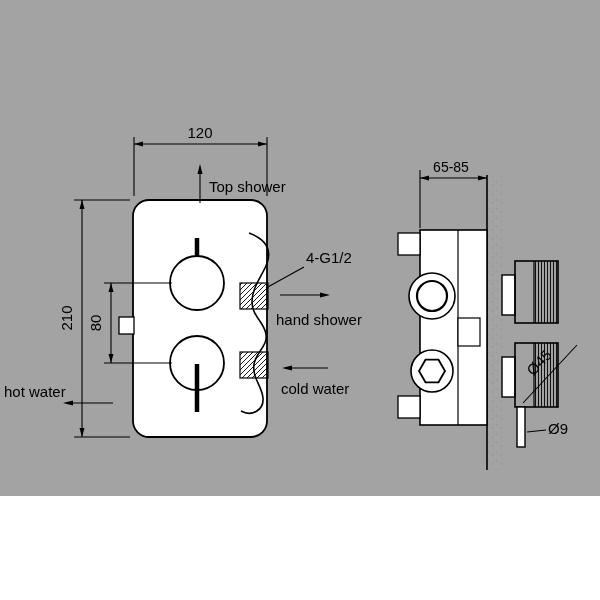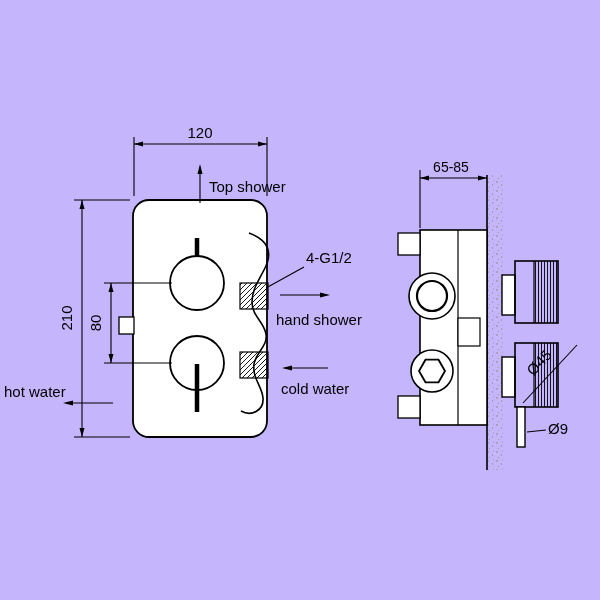--- a/index.html
+++ b/index.html
@@ -1,16 +1,16 @@
 <!DOCTYPE html>
 <html><head>
 <meta charset="utf-8">
 <style>
   html,body{margin:0;padding:0;background:#ffffff;}
-  .canvas{position:relative;width:600px;height:600px;background:#c4b5fd;overflow:hidden;}
+  .canvas{position:relative;width:600px;height:496px;background:#a3a3a3;overflow:hidden;}
   svg{display:block;}
   text{font-family:"Liberation Sans", sans-serif;fill:#000;}
   .dim-text{font-size:15px;}
   .dim-text-sm{font-size:14px;}
   .obj{stroke:#000;fill:#fff;}
   .thin{stroke:#000;stroke-width:1.1;fill:none;}
   .objline{stroke:#000;stroke-width:1.6;fill:none;}
 </style>
 </head>
 <body>

